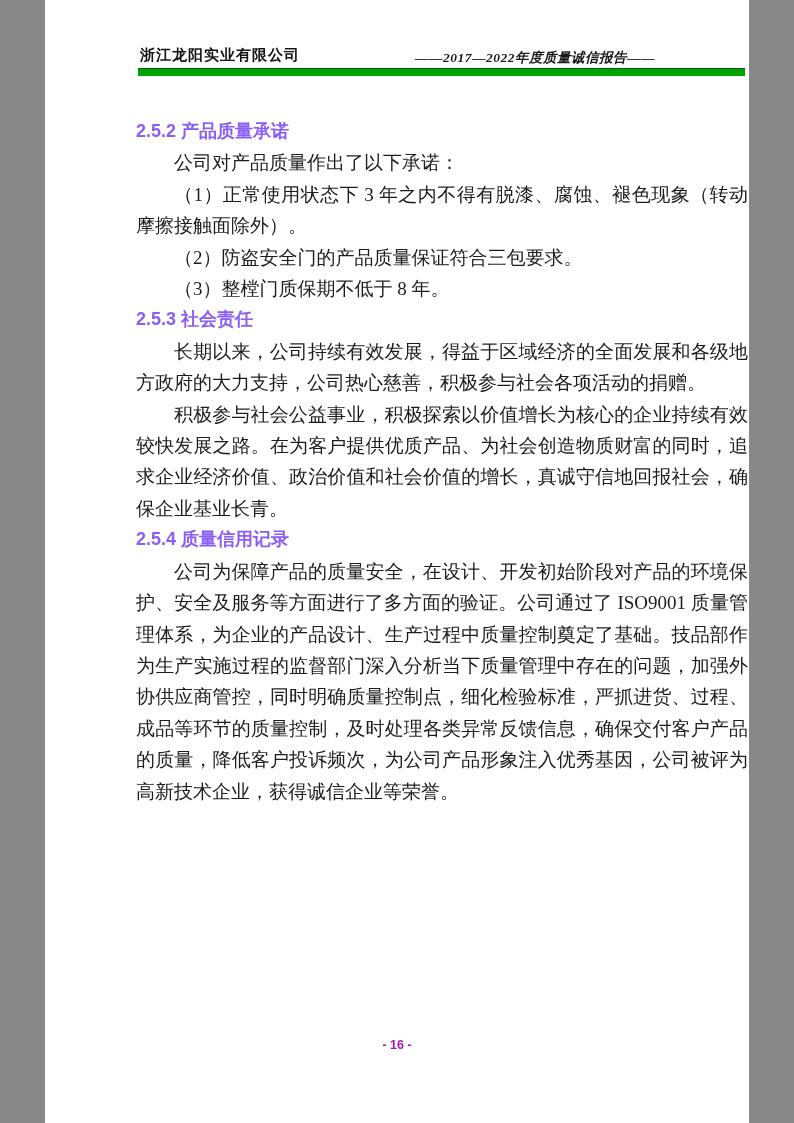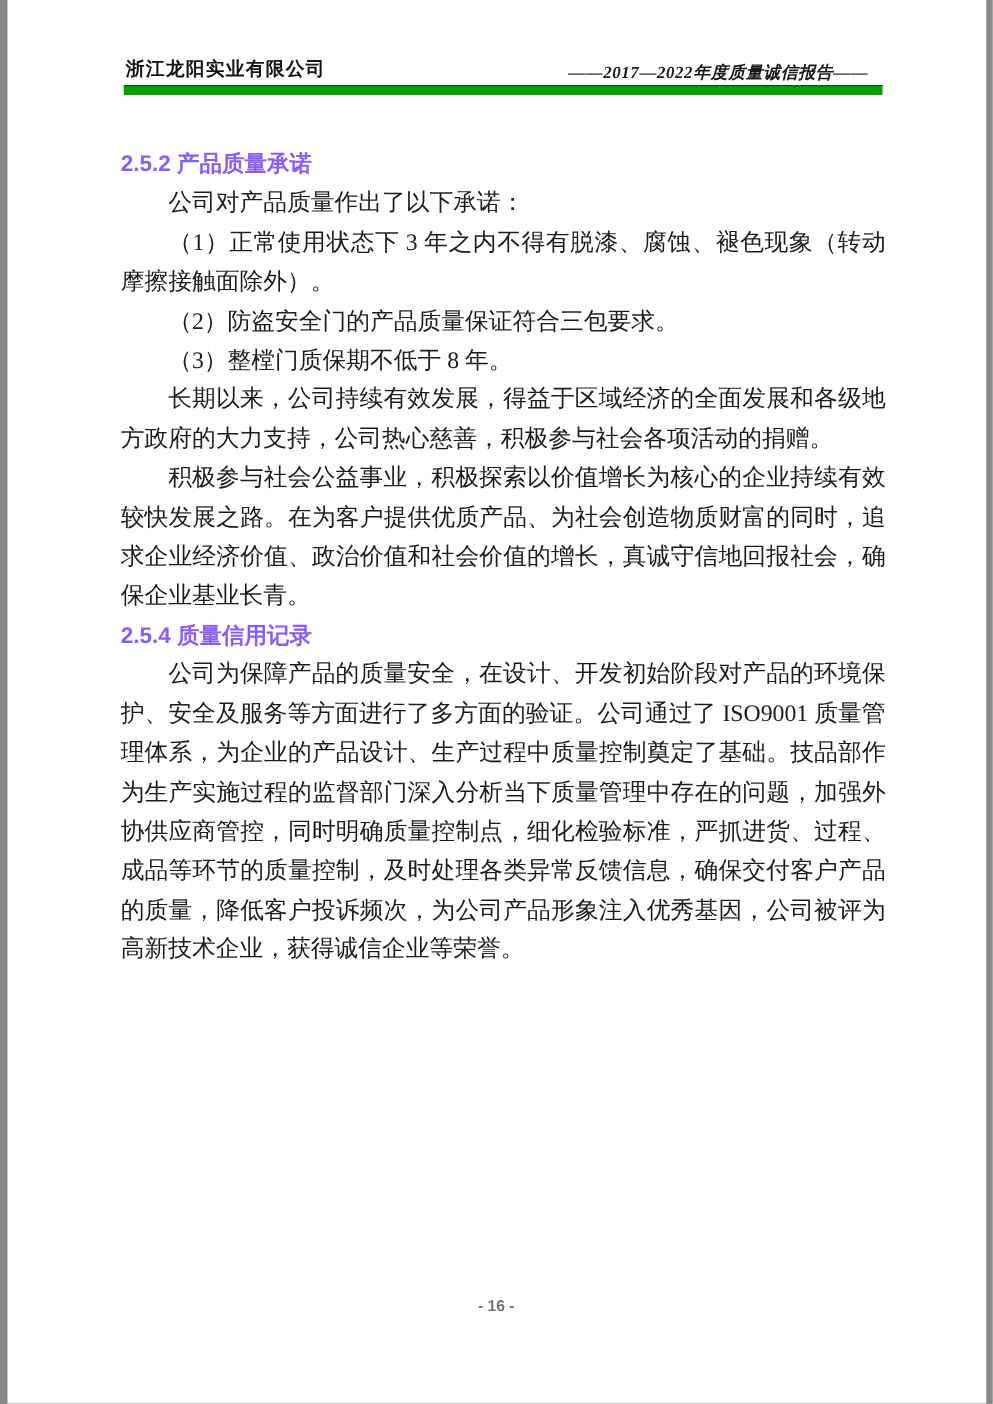--- a/index.html
+++ b/index.html
@@ -1,18 +1,18 @@
 <!DOCTYPE html>
 <html><head>
 <meta charset="utf-8">
 <style>
   html,body{margin:0;padding:0;background:#888;}
   .page{
     position:relative;
-    width:783px;height:1123px;
+    width:704px;height:1123px;
     margin:0 auto;
     background:#ffffff;
     overflow:hidden;
     font-family:"Liberation Serif","DejaVu Serif",serif;
     color:#1c1c1c;
   }
   
   .header{position:absolute;left:0;top:0;width:100%;}
   .header-company{
     position:absolute;left:95px;top:46px;
@@ -43,40 +43,41 @@
     margin:0;
     font-family:"Liberation Sans","DejaVu Sans",sans-serif;
     font-weight:bold;font-size:18px;color:#8b5cf6;
     text-indent:0;
   }
   
   .footer{
     position:absolute;left:0;top:1038px;width:100%;
     text-align:center;
     font-family:"Liberation Sans","DejaVu Sans",sans-serif;
-    font-weight:bold;font-size:12.5px;color:#737373;
+    font-weight:bold;font-size:12.5px;color:#a21caf;
   }
 </style>
 </head>
 <body>
 
 <div class="page">
 
   <div class="header">
     <div class="header-company">浙江龙阳实业有限公司</div>
     <div class="header-report">——2017—2022年度质量诚信报告——</div>
     <div class="header-rule"></div>
   </div>
 
   <div class="content">
     <p class="heading">2.5.2 产品质量承诺</p>
     <p class="para">公司对产品质量作出了以下承诺：</p>
     <p class="para">（1）正常使用状态下 3 年之内不得有脱漆、腐蚀、褪色现象（转动摩擦接触面除外）。</p>
     <p class="para">（2）防盗安全门的产品质量保证符合三包要求。</p>
     <p class="para">（3）整樘门质保期不低于 8 年。</p>
+    <p class="heading">2.5.3 社会责任</p>
     <p class="para">长期以来，公司持续有效发展，得益于区域经济的全面发展和各级地方政府的大力支持，公司热心慈善，积极参与社会各项活动的捐赠。</p>
     <p class="para">积极参与社会公益事业，积极探索以价值增长为核心的企业持续有效较快发展之路。在为客户提供优质产品、为社会创造物质财富的同时，追求企业经济价值、政治价值和社会价值的增长，真诚守信地回报社会，确保企业基业长青。</p>
     <p class="heading">2.5.4 质量信用记录</p>
     <p class="para">公司为保障产品的质量安全，在设计、开发初始阶段对产品的环境保护、安全及服务等方面进行了多方面的验证。公司通过了 ISO9001 质量管理体系，为企业的产品设计、生产过程中质量控制奠定了基础。技品部作为生产实施过程的监督部门深入分析当下质量管理中存在的问题，加强外协供应商管控，同时明确质量控制点，细化检验标准，严抓进货、过程、成品等环节的质量控制，及时处理各类异常反馈信息，确保交付客户产品的质量，降低客户投诉频次，为公司产品形象注入优秀基因，公司被评为高新技术企业，获得诚信企业等荣誉。</p>
   </div>
 
   <div class="footer">
     <span>- 16 -</span>
   </div>
 

